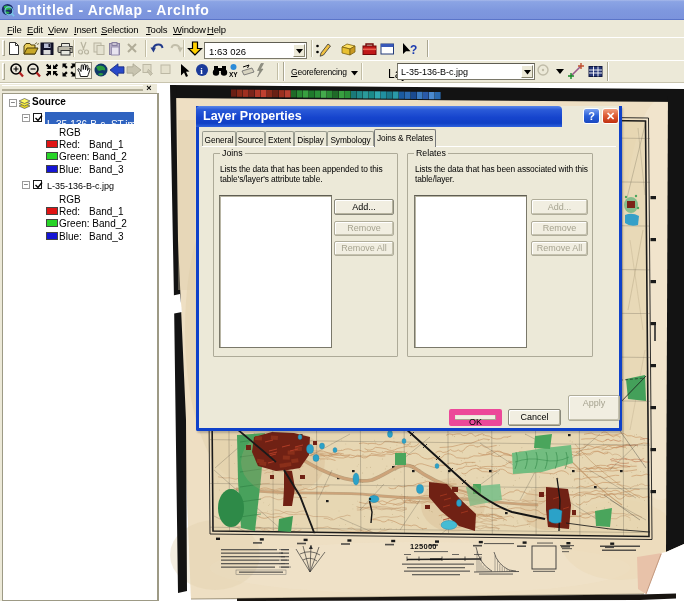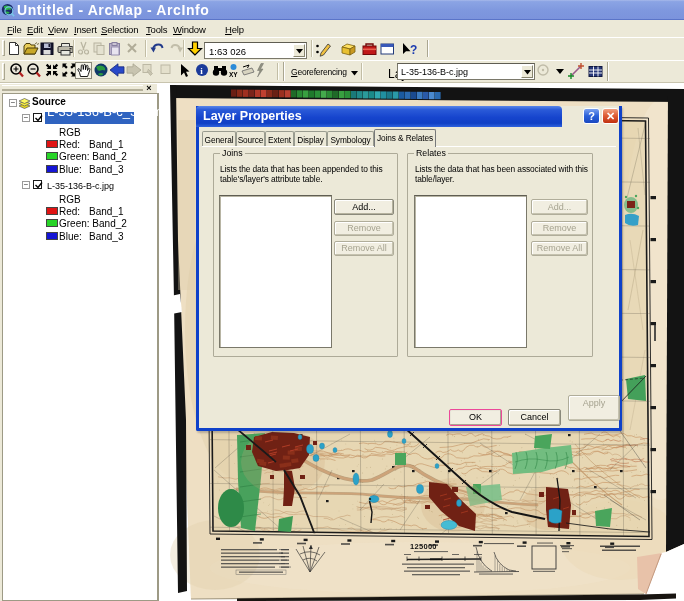--- a/index.html
+++ b/index.html
@@ -33,21 +33,21 @@
 #bq{left:387px;top:2px;background:linear-gradient(180deg,#7aa0f0 0%,#2a60d8 50%,#1a48c0 100%)}
 #bx{left:406px;top:2px;background:linear-gradient(180deg,#f0a080 0%,#e06038 45%,#c03010 100%)}
 .tab{position:absolute;top:131px;height:16px;background:#ece9d8;border:1px solid #9a9c90;border-bottom:none;border-radius:2px 2px 0 0;font-size:8.3px;letter-spacing:-0.1px;text-align:center;color:#000;padding-top:3px;white-space:nowrap;overflow:hidden}
 #tabline{left:202px;top:146px;width:414px;height:1px;background:#fff}
 .gbox{position:absolute;border:1px solid #adaa98;border-radius:1px}
 .gbox .cap{position:absolute;left:6px;top:-6px;background:#ece9d8;font-size:8.8px;padding:0 2px}
 .gtxt{position:absolute;font-size:8.4px;line-height:10px;color:#000;letter-spacing:-0.1px}
 .lbox{position:absolute;background:#fff;border:1px solid #7a786a;border-top:1.5px solid #5f5d52;box-shadow:inset 1px 1px 0 #b8b5a4}
 .btn{position:absolute;width:60px;height:16px;background:#f1eee1;border:1px solid #8a897b;border-radius:2px;font-size:9px;text-align:center;line-height:14px;color:#000;box-shadow:inset -1px -1px 0 #b5b29e,inset 1px 1px 0 #fff}
 .btn.dis{color:#a6a390;border-color:#b0ad9a;box-shadow:inset -1px -1px 0 #c5c2af,inset 1px 1px 0 #fff}
-.btn.def{border:1px solid #ec4899;box-shadow:inset -1px -1px 0 #a8a592,inset 1px 1px 0 #e8e5d8}
+.btn.def{border:6px solid #ec4899;box-shadow:inset -1px -1px 0 #a8a592,inset 1px 1px 0 #e8e5d8}
 </style></head><body>
 
 <div class="abs" id="titlebar"></div>
 <div class="abs" style="left:0;top:19px;width:684px;height:1px;background:#5a74c8"></div>
 <svg class="abs" style="left:1px;top:3px" width="14" height="14" viewBox="0 0 16 16">
  <circle cx="7.5" cy="7.5" r="6.5" fill="#1a2a6a"></circle>
  <path d="M3 4 Q6 2 9 3.5 Q12 5 11 8 Q9 7 7 8 Q4 9 4 6 Z" fill="#2db34a"></path>
  <path d="M5 10 Q8 9 10 11 Q8 13 5 12 Z" fill="#2db34a"></path>
  <circle cx="9" cy="9" r="4.5" fill="none" stroke="#79c6e8" stroke-width="1.4"></circle>
  <line x1="12.2" y1="12.2" x2="15" y2="15" stroke="#79c6e8" stroke-width="1.8"></line>
@@ -55,21 +55,21 @@
 <div class="abs" id="titletext">Untitled - ArcMap - ArcInfo</div>
 
 <div class="abs" id="menubar">
  <span class="mi" style="left:7px"><u>F</u>ile</span>
  <span class="mi" style="left:27px"><u>E</u>dit</span>
  <span class="mi" style="left:48px"><u>V</u>iew</span>
  <span class="mi" style="left:74px"><u>I</u>nsert</span>
  <span class="mi" style="left:101px"><u>S</u>election</span>
  <span class="mi" style="left:146px"><u>T</u>ools</span>
  <span class="mi" style="left:173px"><u>W</u>indow</span>
- <span class="mi" style="left:225px"><u>H</u>elp</span>
+ <span class="mi" style="left:207px"><u>H</u>elp</span>
 </div>
 
 <div class="abs" id="tb1"></div>
 <div class="abs" style="left:0;top:37px;width:684px;height:1px;background:#fff"></div>
 <div class="grip" style="top:40px;height:16px"></div>
 <svg class="abs" style="left:7px;top:41px" width="200" height="15" viewBox="0 0 200 15">
 
  <path d="M2.5 1.5 h6 l3 3 v9 h-9 z" fill="#fff" stroke="#333" stroke-width="1"></path>
  <path d="M8.5 1.5 v3 h3" fill="none" stroke="#333" stroke-width="1"></path>
 
@@ -1039,21 +1039,21 @@
  </svg>
  <div class="trow" style="left:29px;top:2px;font-weight:bold">Source</div>
 
  <div class="pm" style="left:19px;top:20px">−</div>
  <div class="cb" style="left:30px;top:19px">
       <svg width="9" height="9">
         <path d="M1.5 4 l2.5 2.5 L8 1.5" fill="none" stroke="#000" stroke-width="1.4"></path>
       </svg>
     </div>
  <div class="abs" style="left:42px;top:17.5px;width:89px;height:12px;background:#2f63c0"></div>
- <div class="trow" style="left:44px;top:10px;font-size:13px;color:#fff">L-35-136-B-c_ST.img</div>
+ <div class="trow" style="left:44px;top:25px;font-size:10px;color:#fff">L-35-136-B-c_ST.img</div>
  <div class="trow" style="left:56px;top:33px">RGB</div>
  <div class="chip" style="left:43px;top:45.5px;background:#e01414"></div>
  <div class="trow" style="left:56px;top:44.5px">Red:</div>
     <div class="trow" style="left:86px;top:44.5px">Band_1</div>
  <div class="chip" style="left:43px;top:58px;background:#28d428"></div>
  <div class="trow" style="left:56px;top:57px">Green: Band_2</div>
  <div class="chip" style="left:43px;top:70.5px;background:#1414d4"></div>
  <div class="trow" style="left:56px;top:69.5px">Blue:</div>
     <div class="trow" style="left:86px;top:69.5px">Band_3</div>
 

